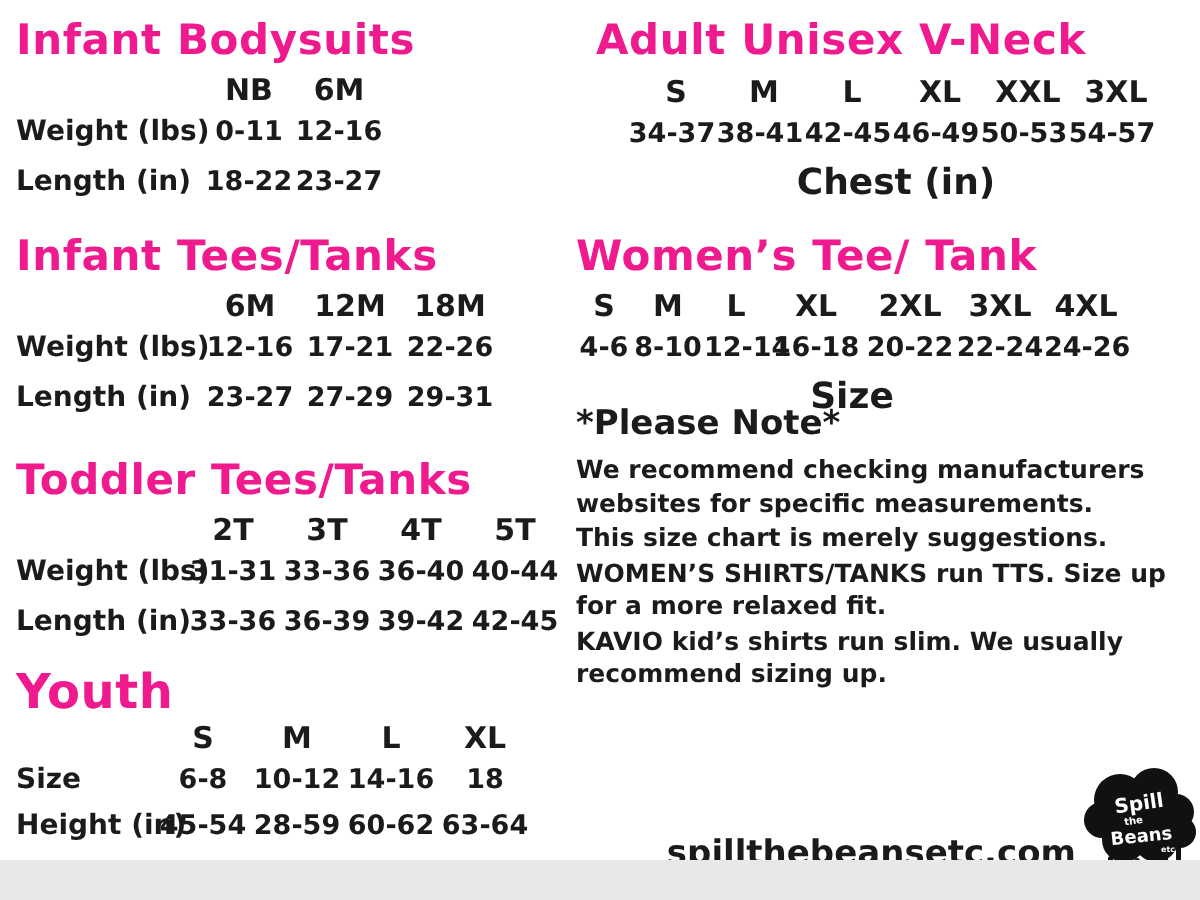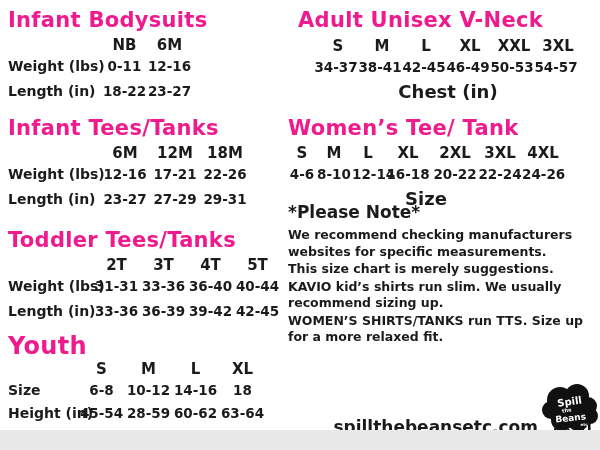--- a/index.html
+++ b/index.html
@@ -166,22 +166,22 @@
       <div class="vc">36-39</div>
       <div class="vc">39-42</div>
       <div class="vc">42-45</div>
     </div>
   </div>
 
   <div class="sect" id="note" style="left:288px;top:202px;">
     <h3 class="note-title">*Please Note*</h3>
     <p><span class="lead"></span><span>We recommend checking manufacturers websites for specific measurements.</span></p>
     <p><span class="lead"></span><span>This size chart is merely suggestions.</span></p>
+    <p><span class="lead">WOMEN’S SHIRTS/TANKS</span><span> run TTS. Size up for a more relaxed fit.</span></p>
     <p><span class="lead">KAVIO</span><span> kid’s shirts run slim. We usually recommend sizing up.</span></p>
-    <p><span class="lead">WOMEN’S SHIRTS/TANKS</span><span> run TTS. Size up for a more relaxed fit.</span></p>
   </div>
 
   <div class="sect t-y" style="left:8px;top:334px;">
     <h2 class="sect-title" style="font-size:24px;">Youth</h2>
     <div class="trow hdr-row" style="margin-top:-2px;">
       <div class="lbl"></div>
       <div class="hc">S</div>
       <div class="hc">M</div>
       <div class="hc">L</div>
       <div class="hc">XL</div>

